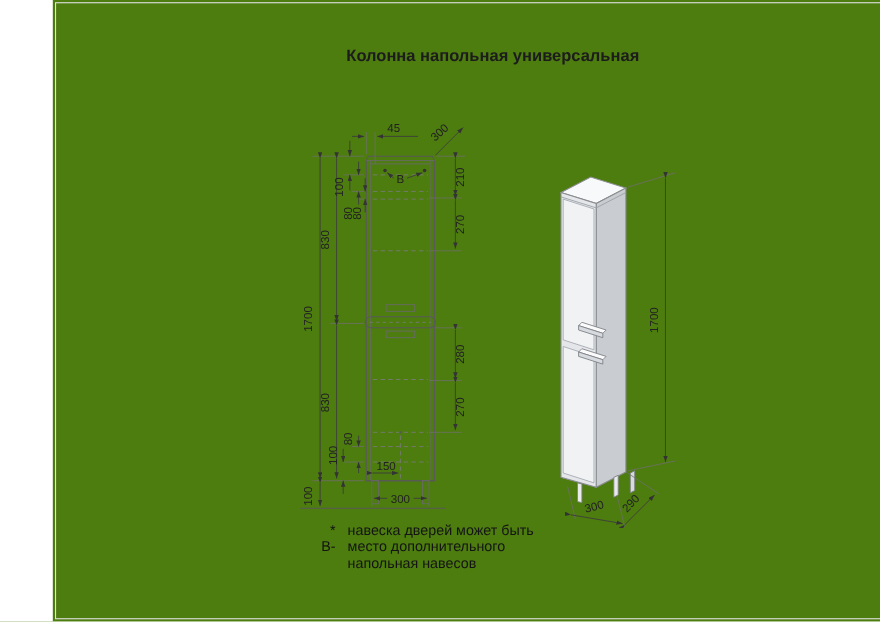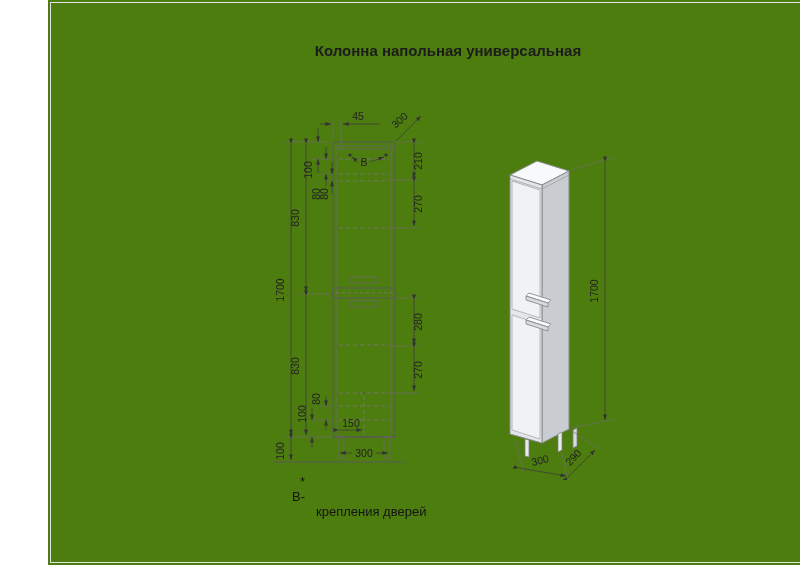--- a/index.html
+++ b/index.html
@@ -234,25 +234,27 @@
     <g>
       <line class="ext" x1="81" y1="299" x2="111" y2="319"></line>
       <line class="dim" x1="80" y1="347" x2="107" y2="320" marker-start="url(#ar2)" marker-end="url(#ar2)"></line>
       <text class="lbl" transform="rotate(-46 88 330)" x="88" y="330" text-anchor="middle">290</text>
     </g>
   </svg>
 
   <div class="notes">
     <div class="note-row">
       <span class="mk star">*</span>
+      <span>навеска дверей может быть</span>
     </div>
     <div class="note-row">
       <span class="mk star"></span>
     </div>
     <div class="note-row">
       <span class="mk">В-</span>
+      <span>место дополнительного</span>
     </div>
     <div class="note-row">
       <span class="mk star"></span>
-      <span>крепления дверей</span>
+      <span>напольная навесов</span>
     </div>
   </div>
 </div>
 
 </body></html>

